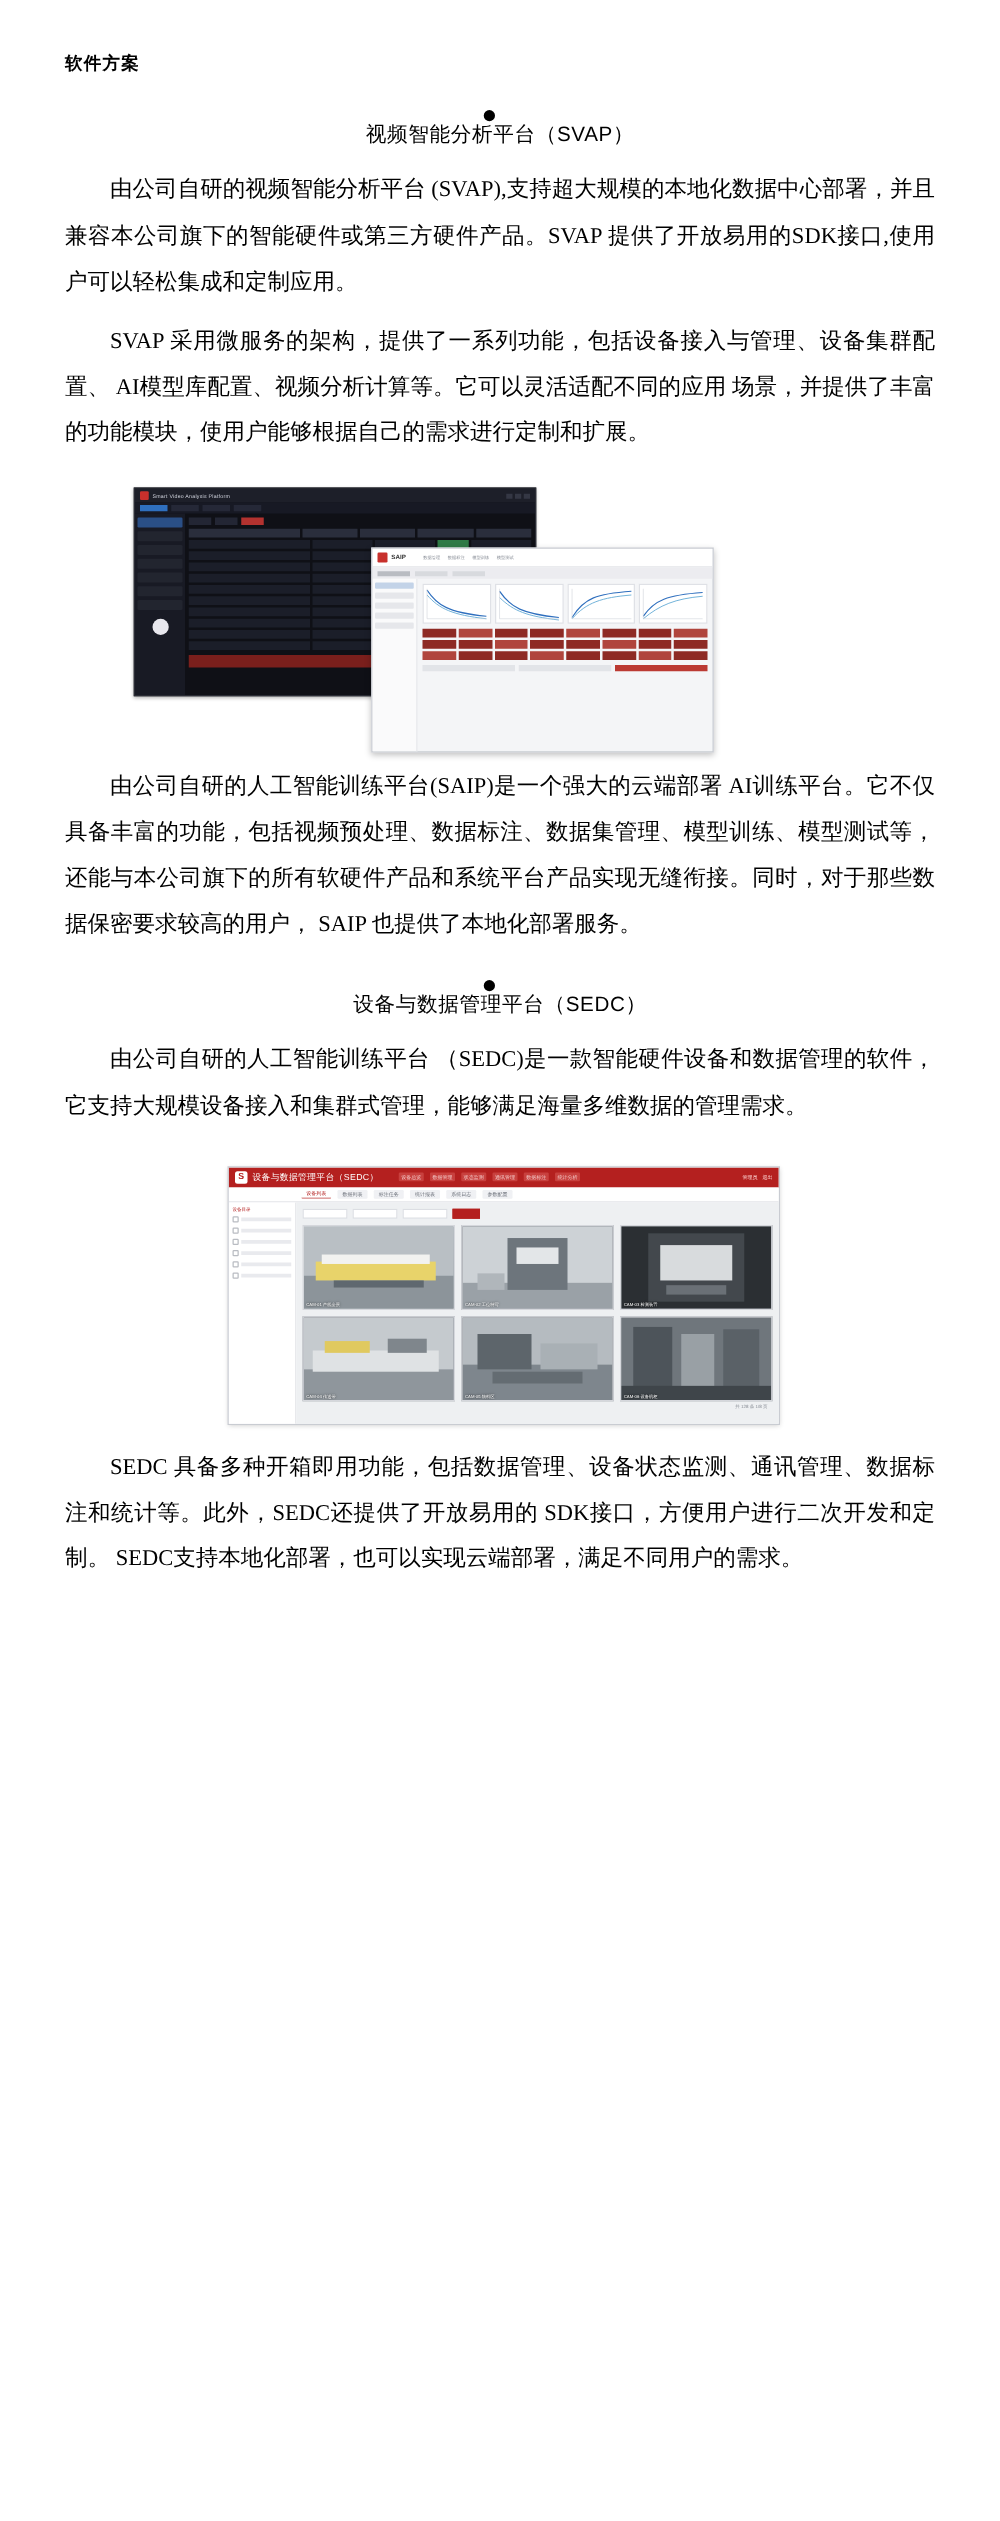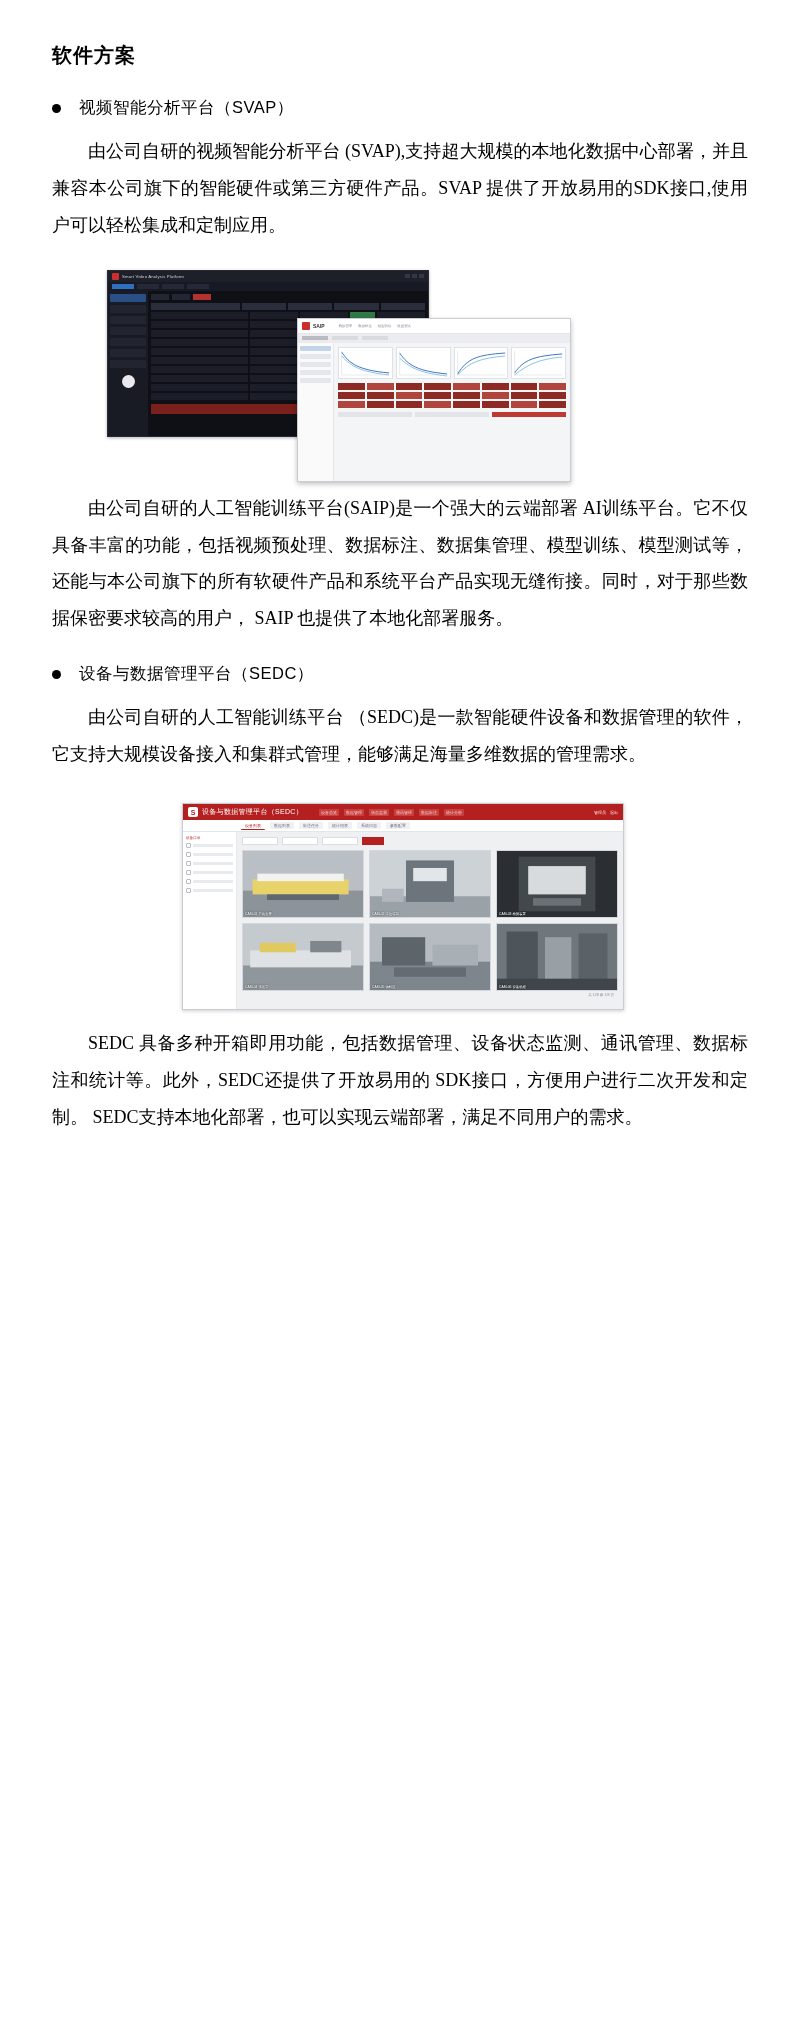--- a/index.html
+++ b/index.html
@@ -14,28 +14,29 @@
     color: #000000;
   }
   .page {
     width: 800px;
     box-sizing: border-box;
     padding: 30px 52px 40px 52px;
   }
   .doc-title {
     font-family: "Liberation Sans", sans-serif;
     font-weight: bold;
-    font-size: 20px;
+    font-size: 14px;
     letter-spacing: 1px;
     margin: 12px 0 28px 0;
   }
   .bullet-head {
     display: flex;
     align-items: center;
     margin: 26px 0 14px 0;
+    flex-direction: column;
   }
   .bullet-dot {
     width: 9px;
     height: 9px;
     border-radius: 50%;
     background: #000;
     flex: 0 0 auto;
     margin-right: 18px;
   }
   .bullet-label {
@@ -198,20 +199,21 @@
 
 <div class="page">
 
   <h1 class="doc-title">软件方案</h1>
 
   <div class="bullet-head">
     <span class="bullet-dot"></span>
     <span class="bullet-label">视频智能分析平台（SVAP）</span>
   </div>
   <p class="para">由公司自研的视频智能分析平台 (SVAP),支持超大规模的本地化数据中心部署，并且兼容本公司旗下的智能硬件或第三方硬件产品。SVAP 提供了开放易用的SDK接口,使用户可以轻松集成和定制应用。</p>
+  <p class="para">SVAP  采用微服务的架构，提供了一系列功能，包括设备接入与管理、设备集群配置、 AI模型库配置、视频分析计算等。它可以灵活适配不同的应用 场景，并提供了丰富的功能模块，使用户能够根据自己的需求进行定制和扩展。</p>
 
   <div class="figure fig1">
 
     <div class="win-svap">
       <div class="svap-top">
         <span class="svap-logo"></span>
         <span class="svap-title">Smart Video Analysis Platform</span>
         <span class="svap-top-right">
             <i></i>
             <i></i>

